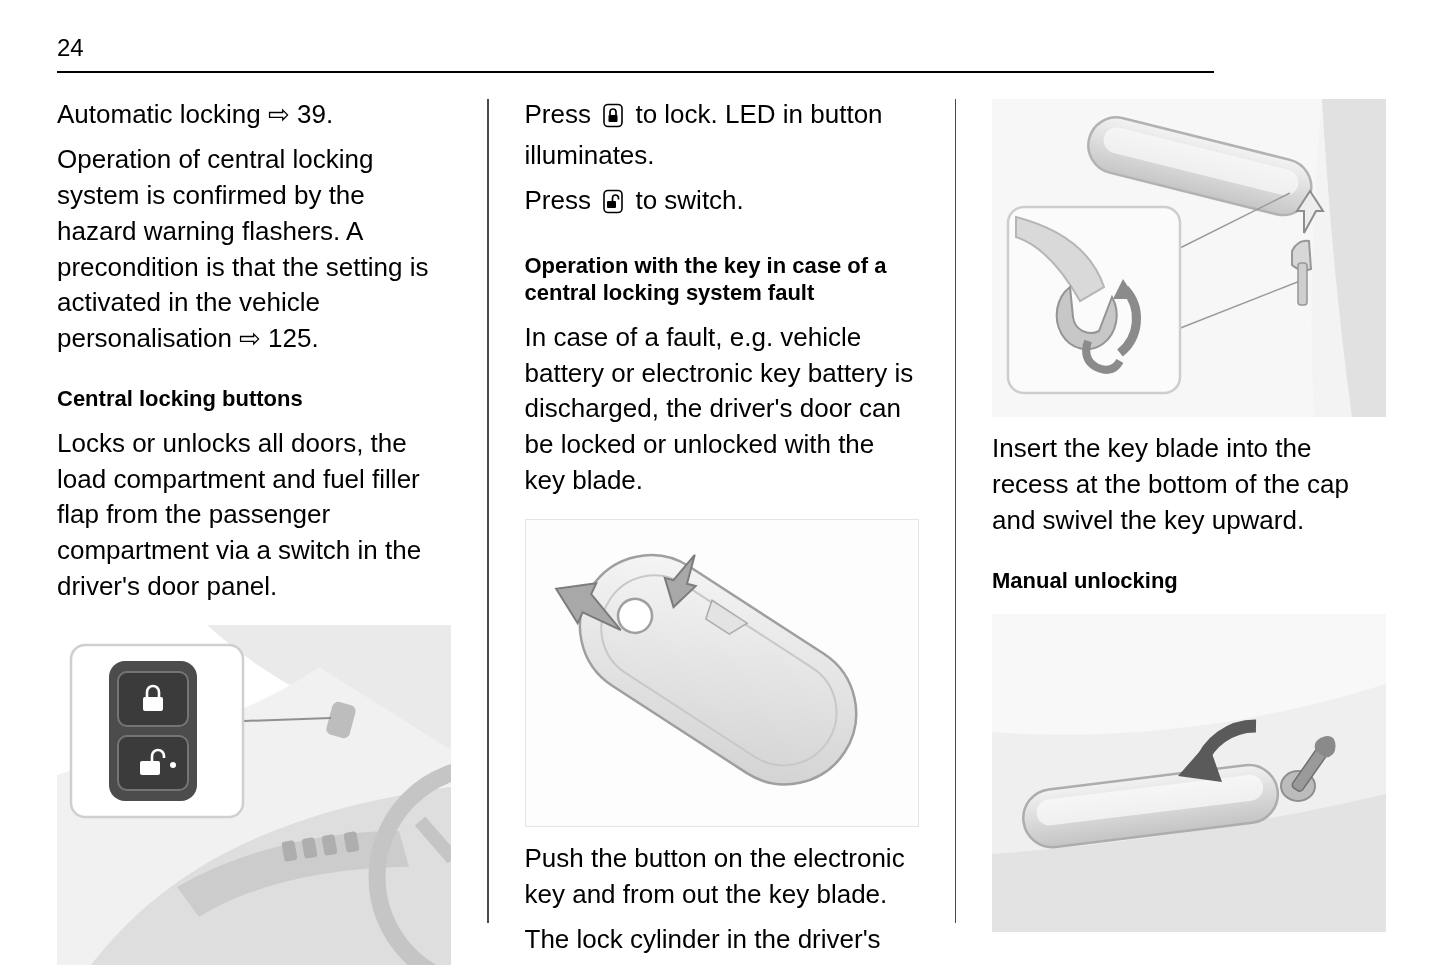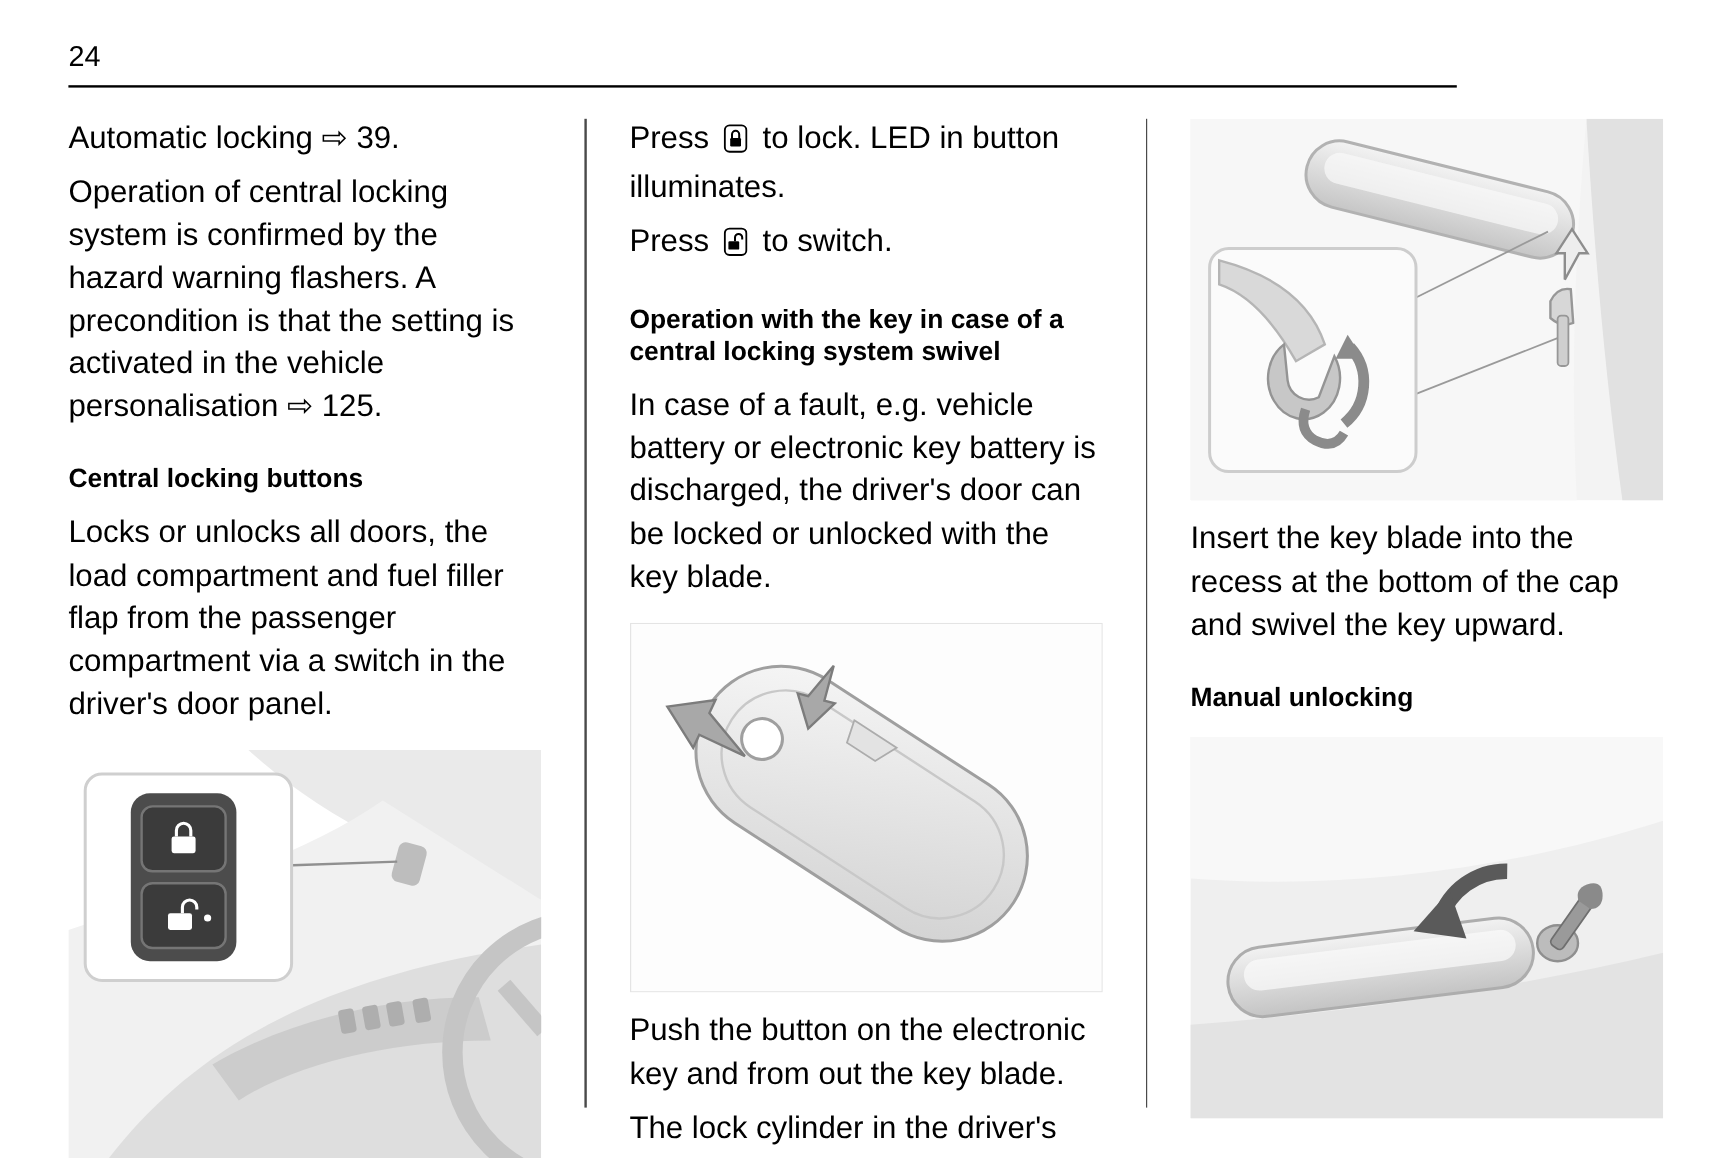--- a/index.html
+++ b/index.html
@@ -107,21 +107,21 @@
         <span class="inline-icon">
           <svg width="20" height="25" viewBox="0 0 20 25">
             <rect x="1" y="1.5" width="18" height="22" rx="4" fill="none" stroke="#000" stroke-width="1.6"></rect>
             <path d="M9.5 12 v-3 a3 3 0 0 1 6 0 v1.5" fill="none" stroke="#000" stroke-width="1.7"></path>
             <rect x="4" y="12" width="9" height="7" rx="1" fill="#000"></rect>
           </svg>
         </span>
         <span>to switch.</span>
       </span>
 
-      <div class="h-large">Operation with the key in case of a central locking system swivel</div>
+      <div class="h-large">Operation with the key in case of a central locking system fault</div>
       <p>In case of a fault, e.g. vehicle battery or electronic key battery is discharged, the driver's door can be locked or unlocked with the key blade.</p>
 
       <div class="figure">
         <svg width="394" height="308" viewBox="0 0 394 308">
           <defs>
             <linearGradient id="fobGrad" x1="0" y1="0" x2="1" y2="1">
               <stop offset="0" stop-color="#f8f8f8"></stop>
               <stop offset="1" stop-color="#d0d0d0"></stop>
             </linearGradient>
           </defs>

